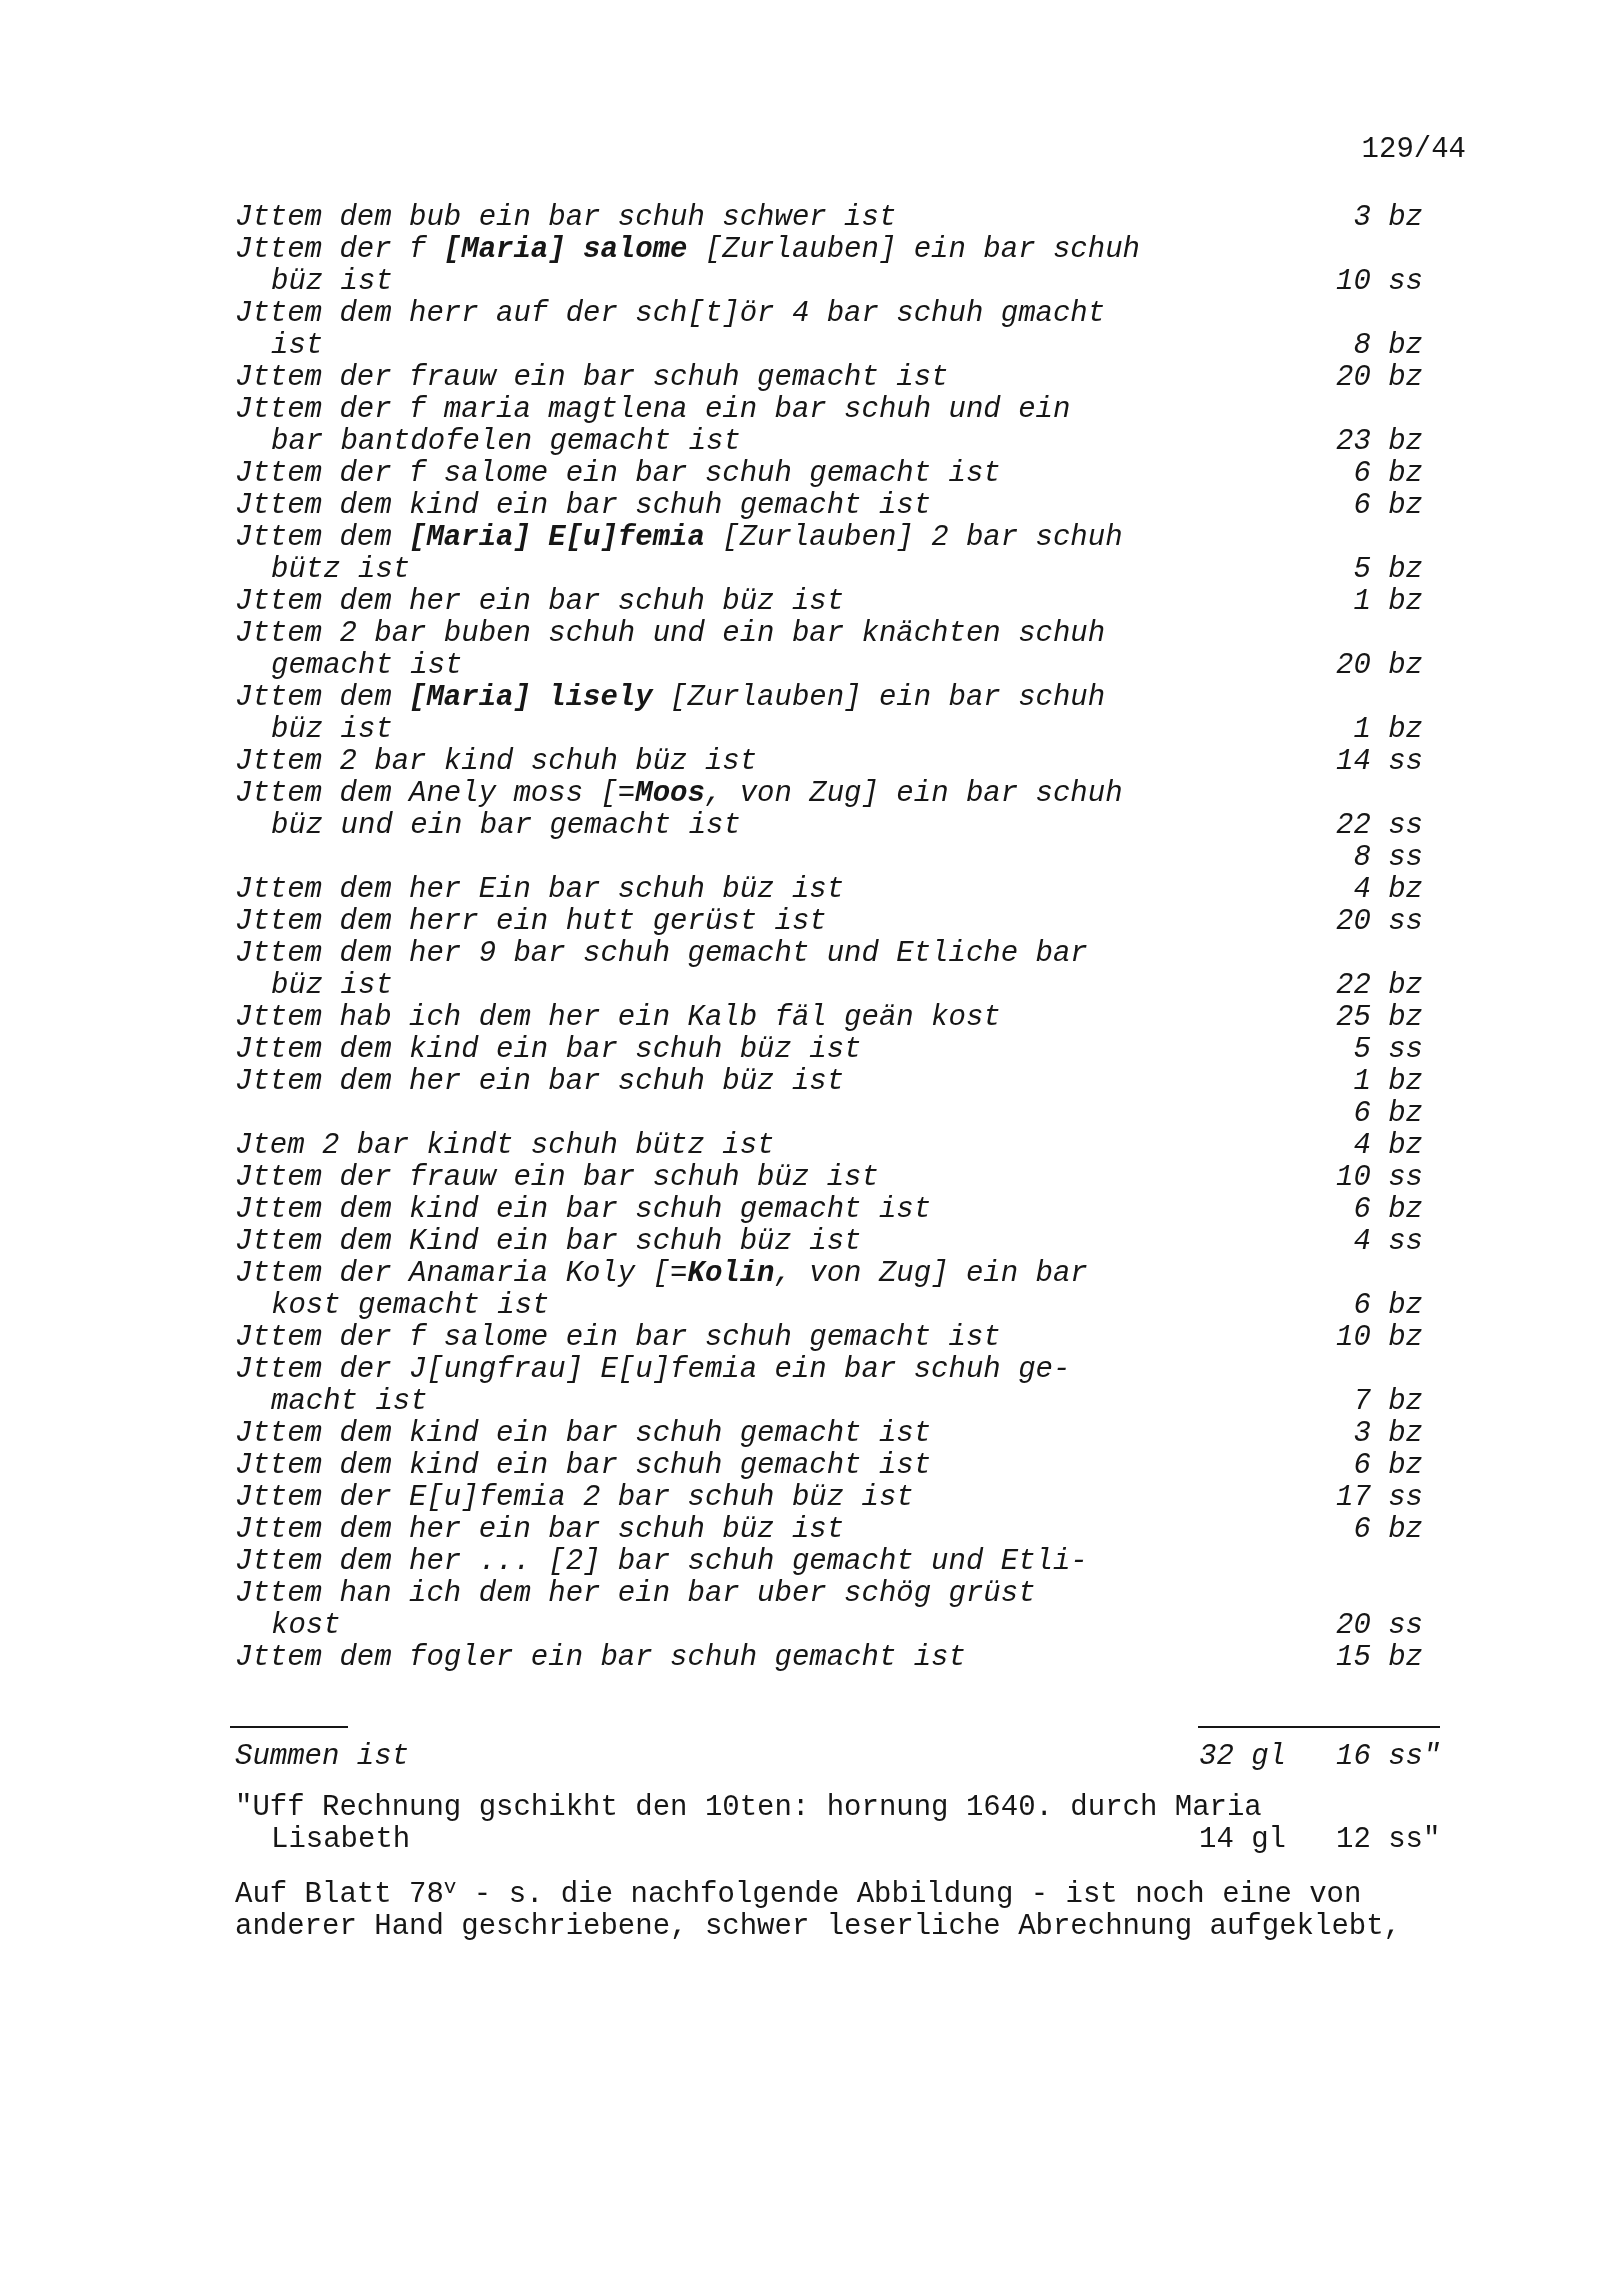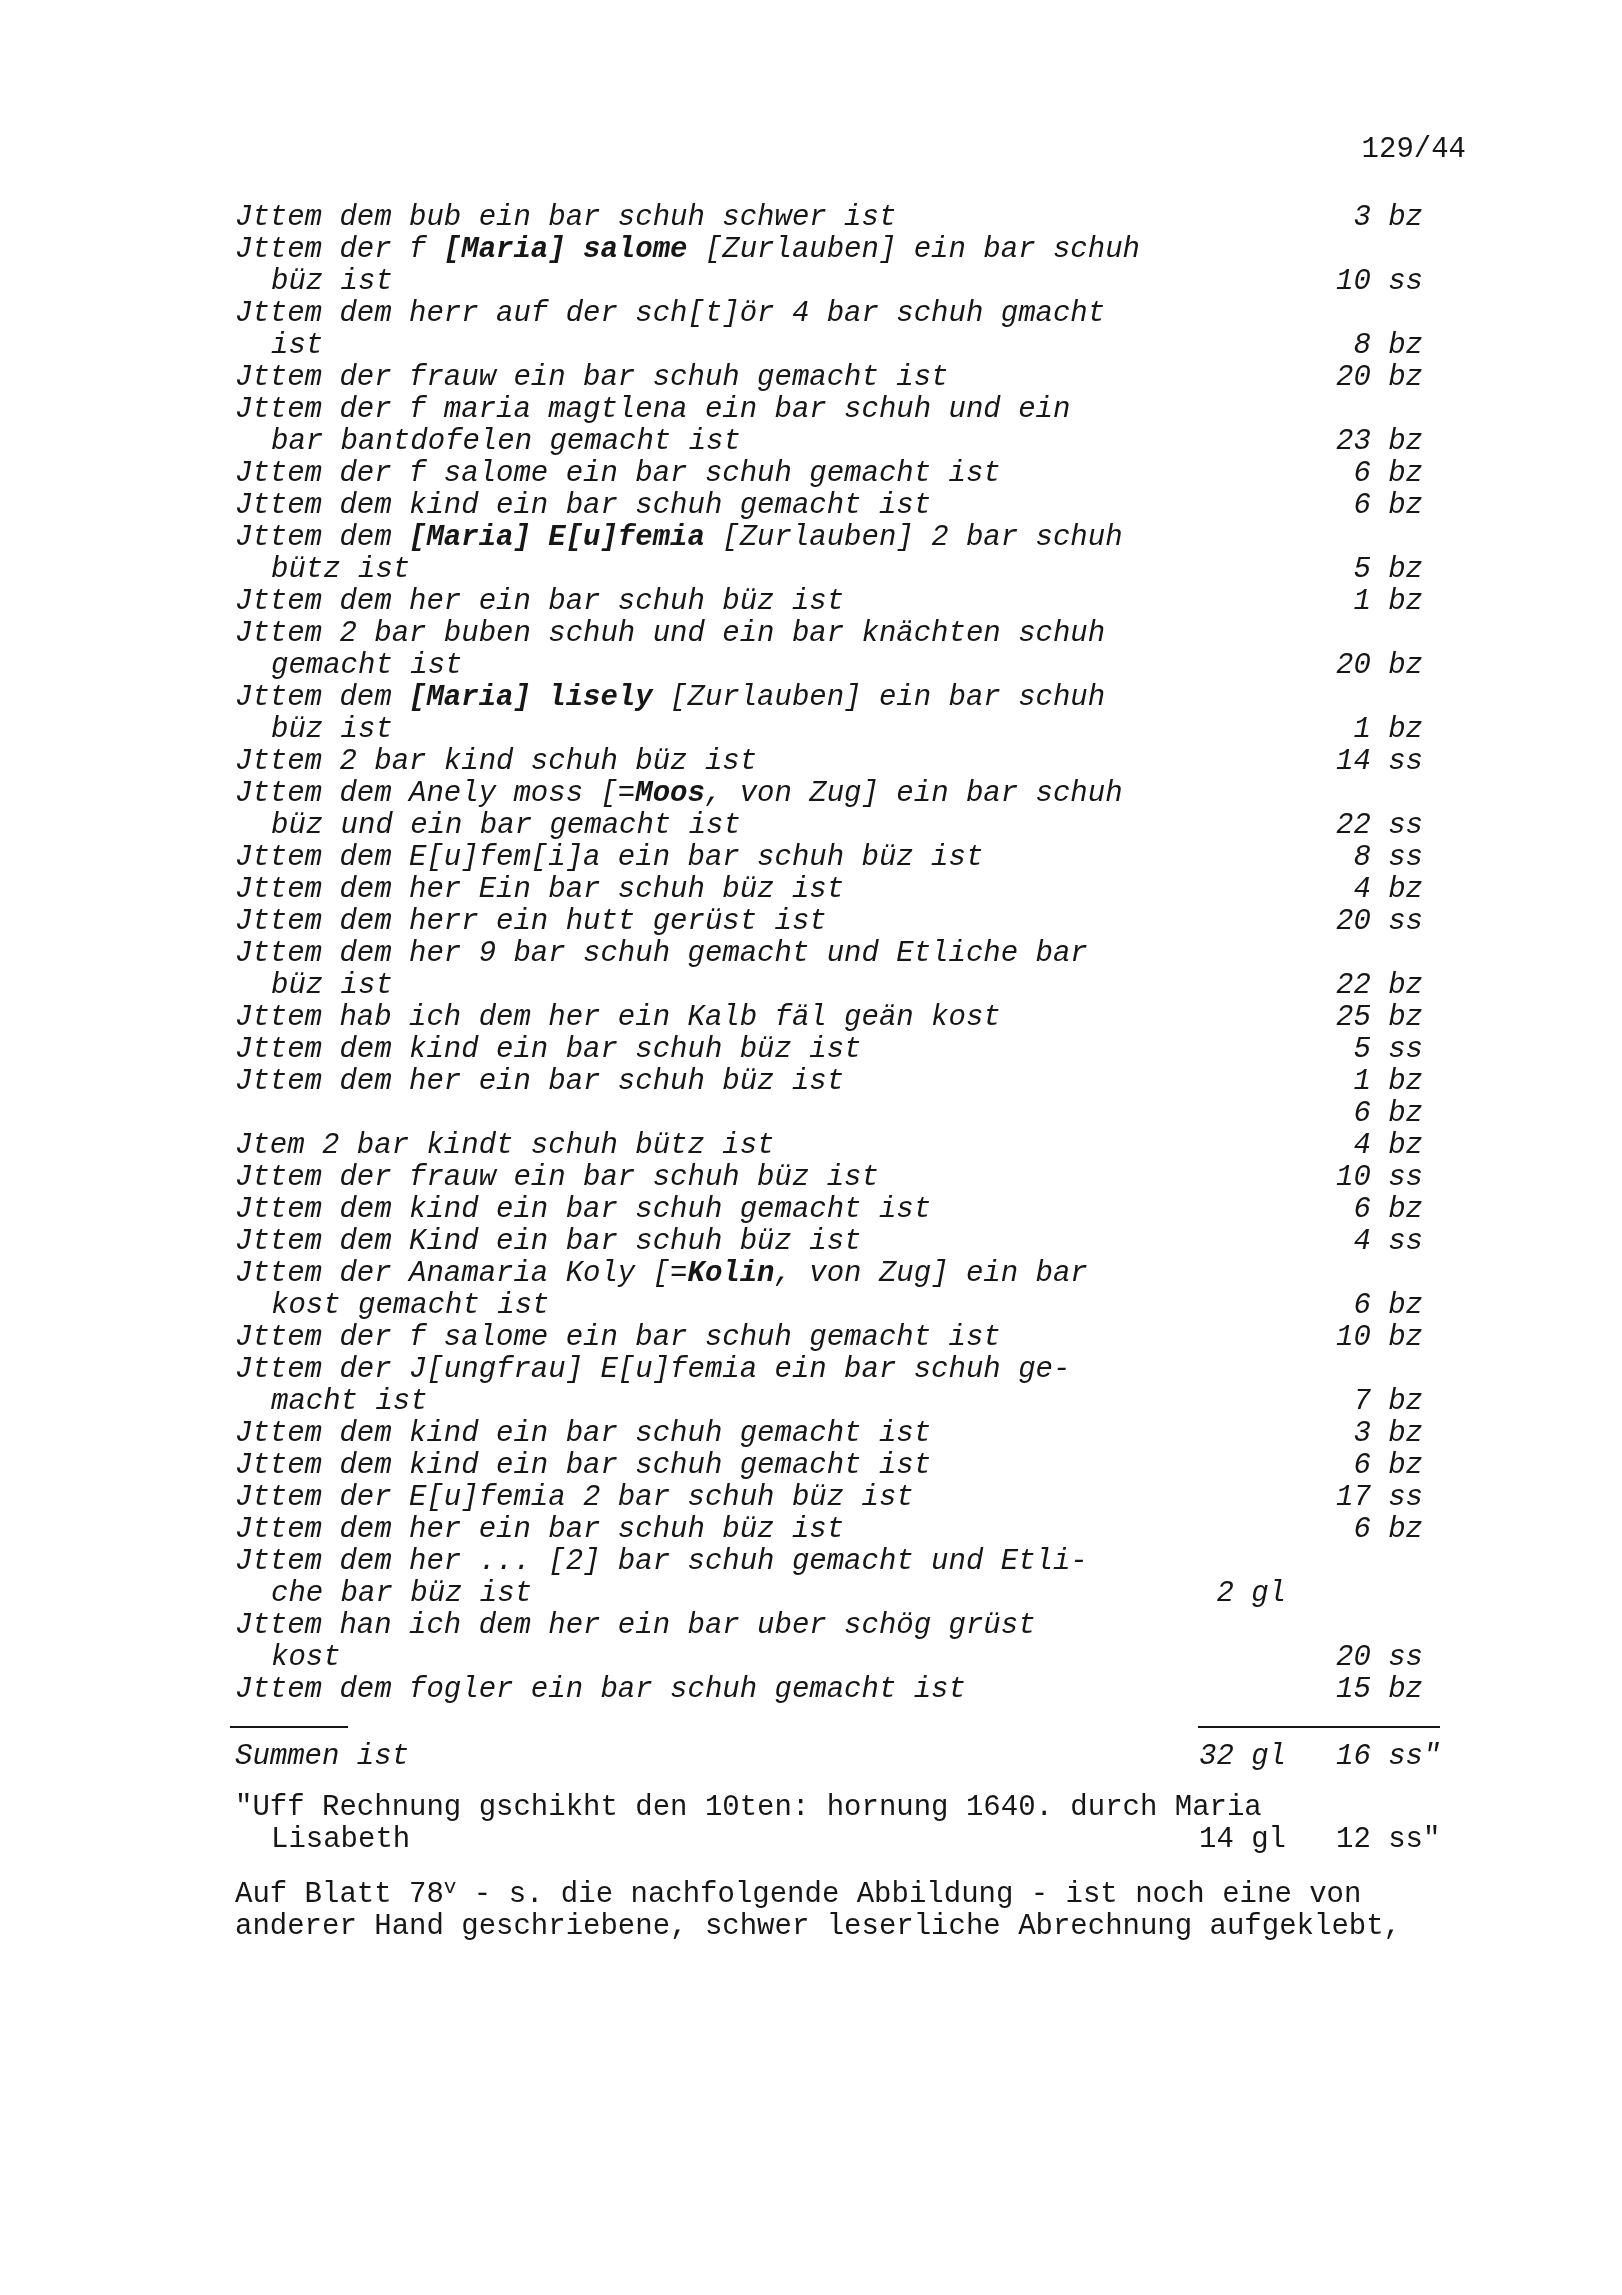--- a/index.html
+++ b/index.html
@@ -116,21 +116,20 @@
         <span class="col-amt">14 ss</span>
       </div>
       <div class="row">
         <span class="txt"><span>Jttem dem Anely moss [=</span><span class="b">Moos</span><span>, von Zug] ein bar schuh</span></span>
       </div>
       <div class="row">
         <span class="txt ind"><span>büz und ein bar gemacht ist</span></span>
         <span class="col-amt">22 ss</span>
       </div>
       <div class="row">
-        <span class="txt"><span>Jttem dem E[u]fem[i]a ein bar schuh büz ist</span></span>
         <span class="col-amt">8 ss</span>
       </div>
       <div class="row">
         <span class="txt"><span>Jttem dem her Ein bar schuh büz ist</span></span>
         <span class="col-amt">4 bz</span>
       </div>
       <div class="row">
         <span class="txt"><span>Jttem dem herr ein hutt gerüst ist</span></span>
         <span class="col-amt">20 ss</span>
       </div>
@@ -201,24 +200,20 @@
       <div class="row">
         <span class="txt"><span>Jttem der E[u]femia 2 bar schuh büz ist</span></span>
         <span class="col-amt">17 ss</span>
       </div>
       <div class="row">
         <span class="txt"><span>Jttem dem her ein bar schuh büz ist</span></span>
         <span class="col-amt">6 bz</span>
       </div>
       <div class="row">
         <span class="txt"><span>Jttem dem her ... [2] bar schuh gemacht und Etli-</span></span>
-      </div>
-      <div class="row">
-        <span class="txt ind"><span>che bar büz ist</span></span>
-        <span class="col-gl">2 gl</span>
       </div>
       <div class="row">
         <span class="txt"><span>Jttem han ich dem her ein bar uber schög grüst</span></span>
       </div>
       <div class="row">
         <span class="txt ind"><span>kost</span></span>
         <span class="col-amt">20 ss</span>
       </div>
       <div class="row">
         <span class="txt"><span>Jttem dem fogler ein bar schuh gemacht ist</span></span>

